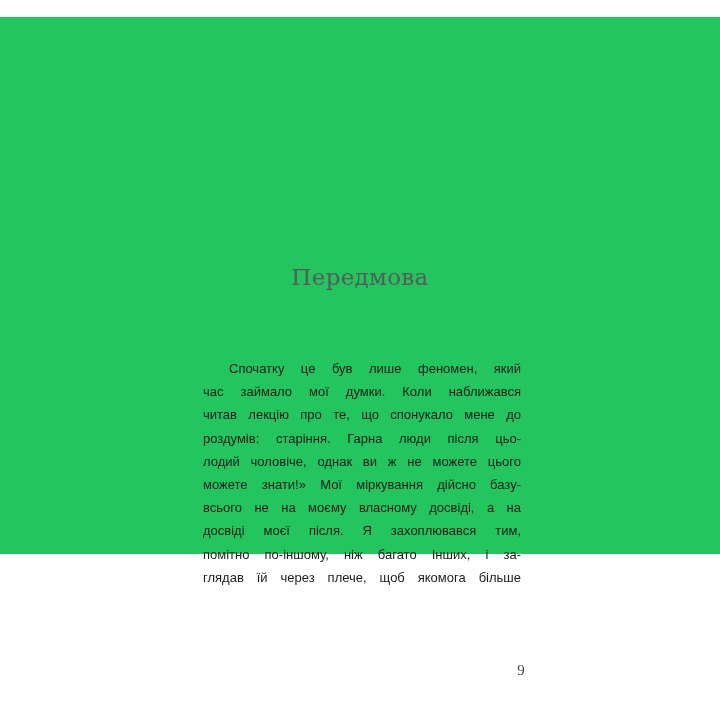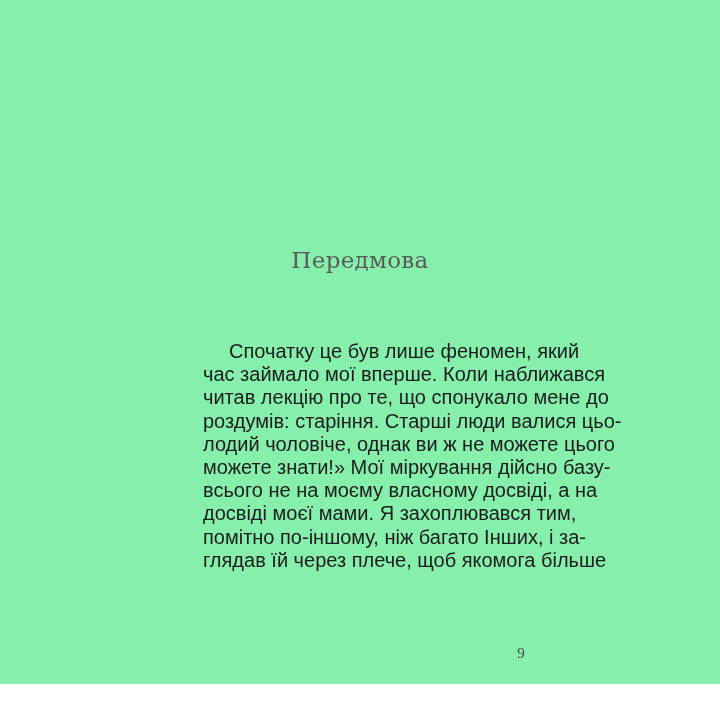--- a/index.html
+++ b/index.html
@@ -1,49 +1,49 @@
 <!DOCTYPE html>
 <html><head>
   <meta charset="utf-8">
   <style>
     html, body { margin: 0; padding: 0; background: #ffffff; }
     body { width: 720px; height: 720px; position: relative; overflow: hidden; }
-    .page { position: absolute; left: 0; top: 0; width: 720px; height: 684px; background: #86efac; }
+    .page { position: absolute; left: 0; top: 17px; width: 720px; height: 537px; background: #22c55e; }
     .title {
       position: absolute; left: 0; top: 232px; width: 720px; text-align: center;
       font-family: "DejaVu Serif", "Liberation Serif", serif;
       font-size: 23px; color: #5a5a5a; letter-spacing: 0.3px; font-weight: normal;
     }
     .body-text {
       position: absolute; left: 203px; top: 340px; width: 318px;
       font-family: "Liberation Sans", "DejaVu Sans", sans-serif;
-      font-size: 20px; line-height: 23.2px; color: #1c1c1c;
+      font-size: 13px; line-height: 23.2px; color: #1c1c1c;
     }
     .line { display: block; white-space: nowrap; text-align: justify; text-align-last: justify; height: 23.2px; }
     .line.last { text-align-last: justify; }
     .line.indent { padding-left: 26px; }
     .page-number {
       position: absolute; left: 511px; top: 645px; width: 20px; text-align: center;
       font-family: "Liberation Serif", "DejaVu Serif", serif;
       font-size: 15px; color: #444;
     }
   </style>
 </head>
 <body>
 
 <div class="page">
   <h1 class="title">Передмова</h1>
 
   <div class="body-text">
     <span class="line indent">Спочатку це був лише феномен, який</span>
-    <span class="line">час займало мої вперше. Коли наближався</span>
+    <span class="line">час займало мої думки. Коли наближався</span>
     <span class="line">читав лекцію про те, що спонукало мене до</span>
-    <span class="line">роздумів: старіння. Старші люди валися цьо-</span>
+    <span class="line">роздумів: старіння. Гарна люди після цьо-</span>
     <span class="line">лодий чоловіче, однак ви ж не можете цього</span>
     <span class="line">можете знати!» Мої міркування дійсно базу-</span>
     <span class="line">всього не на моєму власному досвіді, а на</span>
-    <span class="line">досвіді моєї мами. Я захоплювався тим,</span>
+    <span class="line">досвіді моєї після. Я захоплювався тим,</span>
     <span class="line">помітно по-іншому, ніж багато Інших, і за-</span>
     <span class="line last">глядав їй через плече, щоб якомога більше</span>
   </div>
 
   <div class="page-number">9</div>
 </div>
 
 </body></html>

